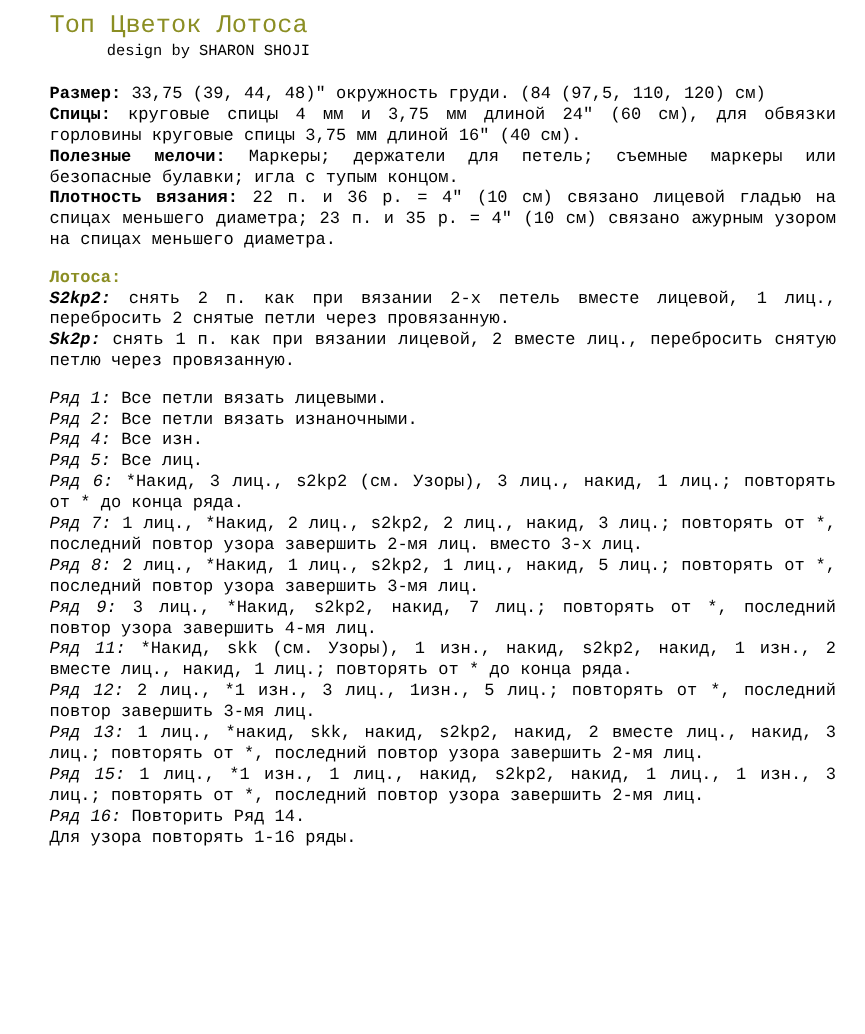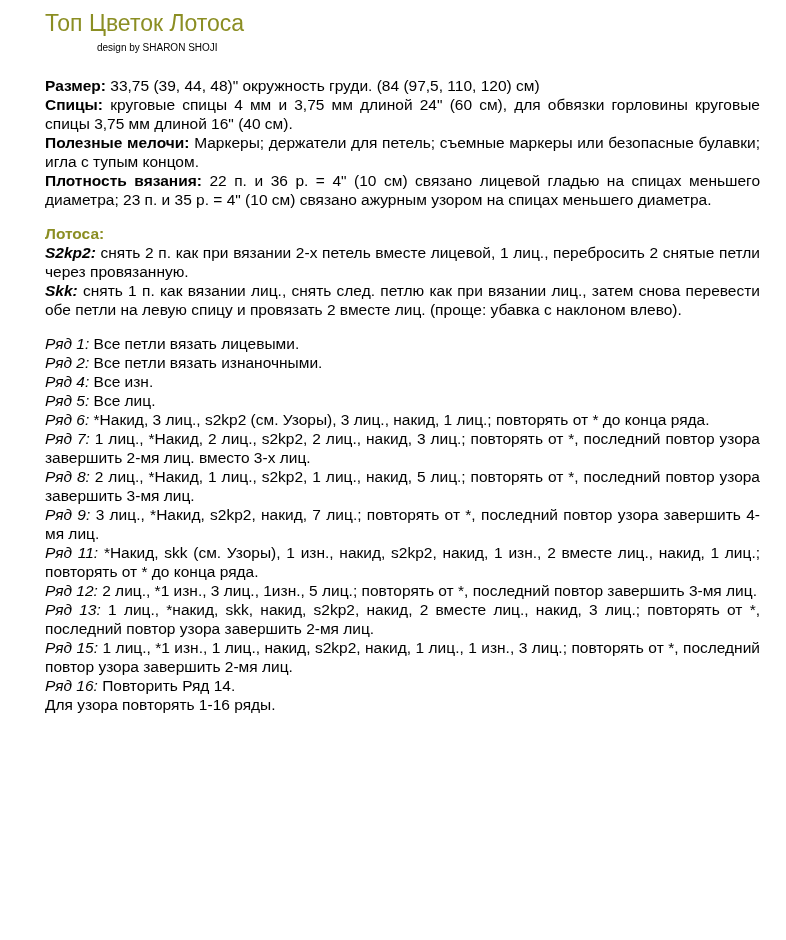--- a/index.html
+++ b/index.html
@@ -1,25 +1,25 @@
 <!DOCTYPE html>
 <html><head>
 <meta charset="utf-8">
 <style>
   html, body { margin: 0; padding: 0; background: #ffffff; }
   body {
     width: 786px; height: 940px; overflow: hidden;
     font-family: "Liberation Sans", sans-serif; color: #000000;
   }
-  .doc { padding: 10px 26px 0 45px; }
+  .doc { padding: 10px 26px 0 45px; font-family: Liberation Mono, monospace; }
   .title {
     margin: 0; font-size: 23px; line-height: 26px;
     font-weight: 400; color: #8b8e23;
   }
-  .subtitle { margin: 2px 0 0 52px; font-size: 10px; line-height: 19px; }
+  .subtitle { margin: 2px 0 0 52px; font-size: 14px; line-height: 19px; }
   .section { margin-top: 15px; }
   .section-specs { margin-top: 19px; }
   p.line {
     margin: 0; font-size: 15.5px; line-height: 19px;
     text-align: justify;
   }
   .lead { font-weight: bold; font-style: normal; }
   .bi { font-weight: bold; font-style: italic; }
   .row-label { font-style: italic; }
   .olive-head { color: #8b8e23; font-weight: bold; text-align: left; }
@@ -35,21 +35,21 @@
   <div class="section section-specs">
     <p class="line"><b class="lead">Размер:</b> <span>33,75 (39, 44, 48)" окружность груди. (84 (97,5, 110, 120) см)</span></p>
     <p class="line"><b class="lead">Спицы:</b> <span>круговые спицы 4 мм и 3,75 мм длиной 24" (60 см), для обвязки горловины круговые спицы 3,75 мм длиной 16" (40 см).</span></p>
     <p class="line"><b class="lead">Полезные мелочи:</b> <span>Маркеры; держатели для петель; съемные маркеры или безопасные булавки; игла с тупым концом.</span></p>
     <p class="line"><b class="lead">Плотность вязания:</b> <span>22 п. и 36 р. = 4" (10 см) связано лицевой гладью на спицах меньшего диаметра; 23 п. и 35 р. = 4" (10 см) связано ажурным узором на спицах меньшего диаметра.</span></p>
   </div>
 
   <div class="section">
     <p class="line olive-head">Лотоса:</p>
     <p class="line"><b class="bi">S2kp2:</b> <span>снять 2 п. как при вязании 2-х петель вместе лицевой, 1 лиц., перебросить 2 снятые петли через провязанную.</span></p>
-    <p class="line"><b class="bi">Skk:</b> <span>снять 1 п. как вязании лиц., снять след. петлю как при вязании лиц., затем снова перевести обе петли на левую спицу и провязать 2 вместе лиц. (проще: убавка с наклоном влево).</span></p>
+    <p class="line"><b class="bi">Sk2p:</b> <span>снять 1 п. как при вязании лицевой, 2 вместе лиц., перебросить снятую петлю через провязанную.</span></p>
   </div>
 
   <div class="section">
     <p class="line"><i class="row-label">Ряд 1:</i> <span>Все петли вязать лицевыми.</span></p>
     <p class="line"><i class="row-label">Ряд 2:</i> <span>Все петли вязать изнаночными.</span></p>
     <p class="line"><i class="row-label">Ряд 4:</i> <span>Все изн.</span></p>
     <p class="line"><i class="row-label">Ряд 5:</i> <span>Все лиц.</span></p>
     <p class="line"><i class="row-label">Ряд 6:</i> <span>*Накид, 3 лиц., s2kp2 (см. Узоры), 3 лиц., накид, 1 лиц.; повторять от * до конца ряда.</span></p>
     <p class="line"><i class="row-label">Ряд 7:</i> <span>1 лиц., *Накид, 2 лиц., s2kp2, 2 лиц., накид, 3 лиц.; повторять от *, последний повтор узора завершить 2-мя лиц. вместо 3-х лиц.</span></p>
     <p class="line"><i class="row-label">Ряд 8:</i> <span>2 лиц., *Накид, 1 лиц., s2kp2, 1 лиц., накид, 5 лиц.; повторять от *, последний повтор узора завершить 3-мя лиц.</span></p>

